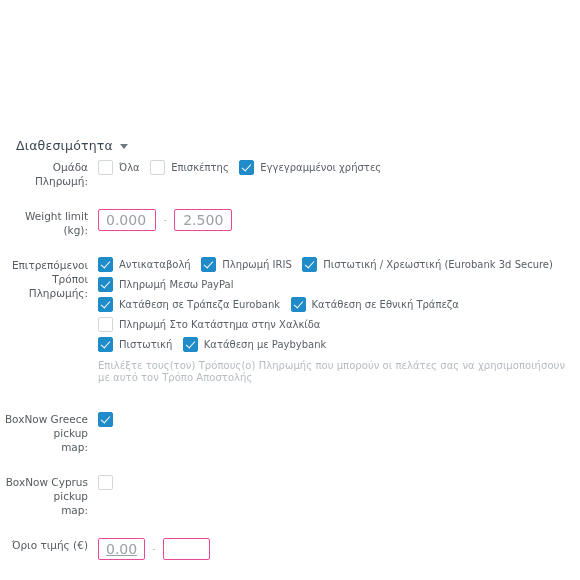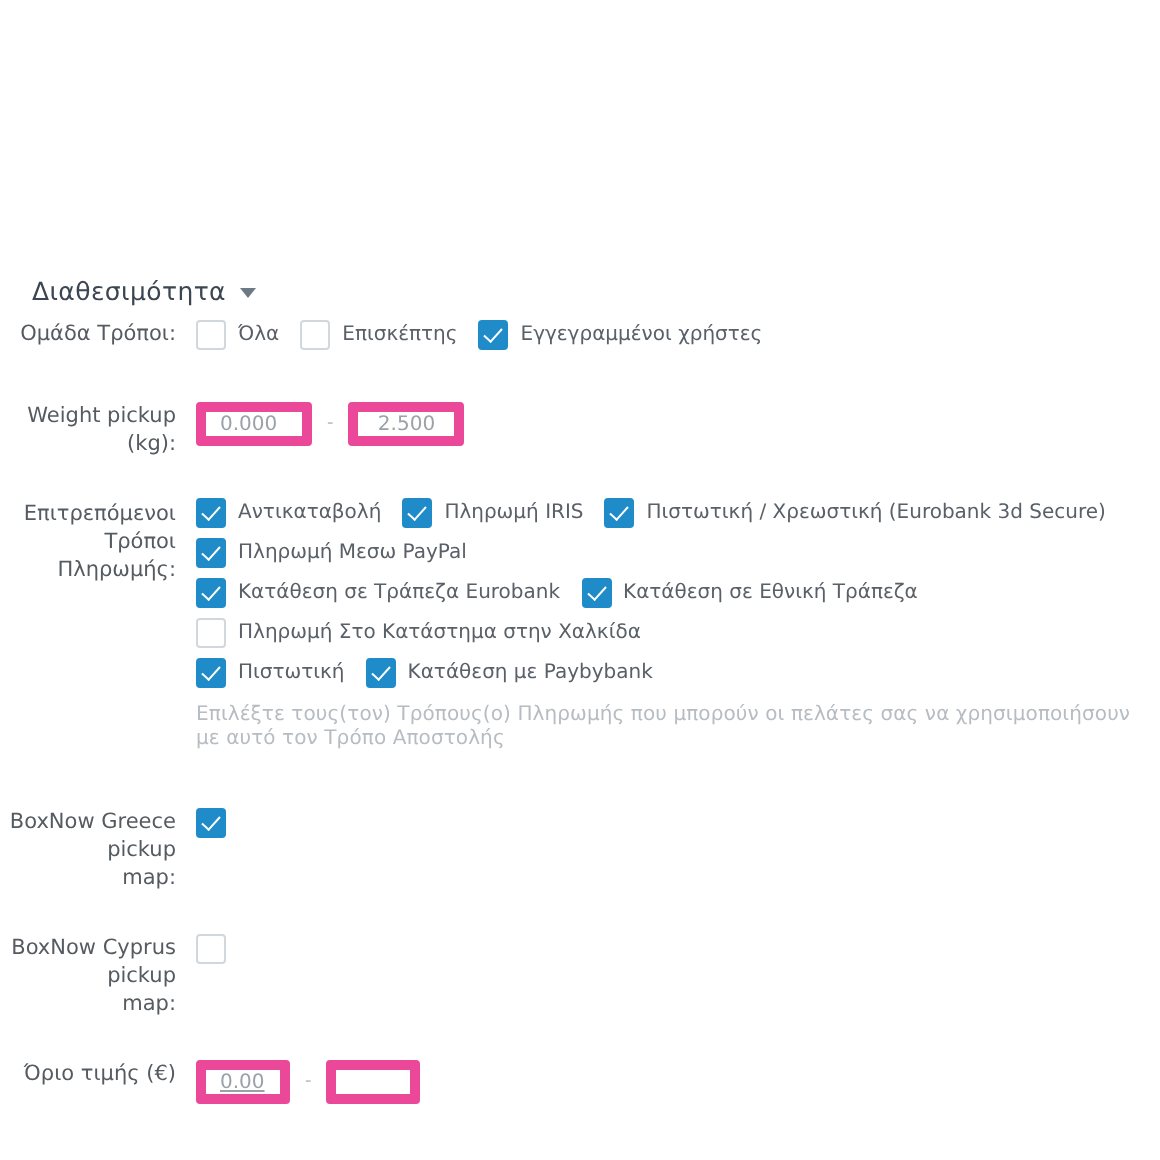--- a/index.html
+++ b/index.html
@@ -109,25 +109,25 @@
     margin-left: 6px;
     color: #5a6068;
     font-size: 10px;
     line-height: 14px;
   }
 
   
   .input {
     box-sizing: border-box;
     height: 22px;
-    border: 5px solid #ec4899;
+    border: 1px solid #ec4899;
     background: #ffffff;
     border-radius: 2px;
     font-family: "DejaVu Sans", "Liberation Sans", sans-serif;
-    font-size: 10px;
+    font-size: 14px;
     color: #9aa1a8;
     padding: 0 7px;
     outline: none;
     vertical-align: middle;
   }
   .input.w-weight { width: 58px; }
   .input.w-weight.right { text-align: center; }
   .input.w-price { width: 47px; text-decoration: underline; }
   .input.w-price-empty { width: 47px; }
   .dash {
@@ -156,41 +156,41 @@
 <div class="page">
 
   <div class="section-header">
     <span>Διαθεσιμότητα</span>
     <span class="caret"></span>
   </div>
 
   <div class="form">
 
     <div class="row">
-      <div class="row-label">Ομάδα Τρόποι:</div>
+      <div class="row-label">Ομάδα Πληρωμή:</div>
       <div class="row-field">
         <label class="cbox">
           <span class="box"></span>
           <span class="cblabel">Όλα</span>
         </label>
         <label class="cbox">
           <span class="box"></span>
           <span class="cblabel">Επισκέπτης</span>
         </label>
         <label class="cbox">
           <span class="box checked"></span>
           <span class="cblabel">Εγγεγραμμένοι χρήστες</span>
         </label>
       </div>
     </div>
 
     <div class="spacer-md"></div>
 
     <div class="row">
-      <div class="row-label">Weight pickup (kg):</div>
+      <div class="row-label">Weight limit (kg):</div>
       <div class="row-field">
         <input class="input w-weight" type="text" value="0.000" style="">
         <span class="dash">-</span>
         <input class="input w-weight right" type="text" value="2.500" style="">
       </div>
     </div>
 
     <div class="spacer-md"></div>
 
     <div class="row">

